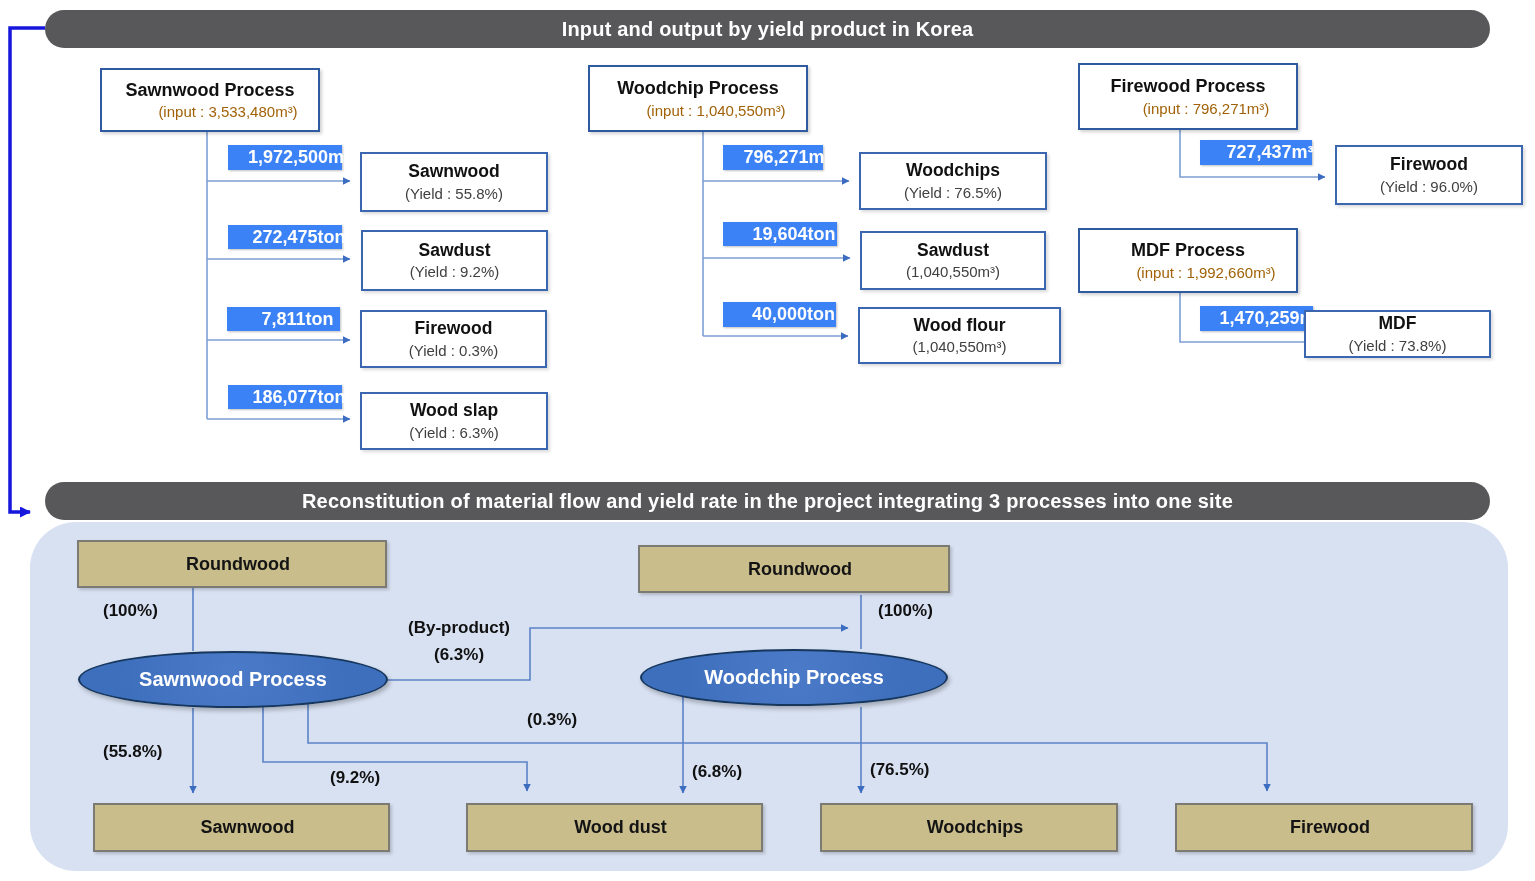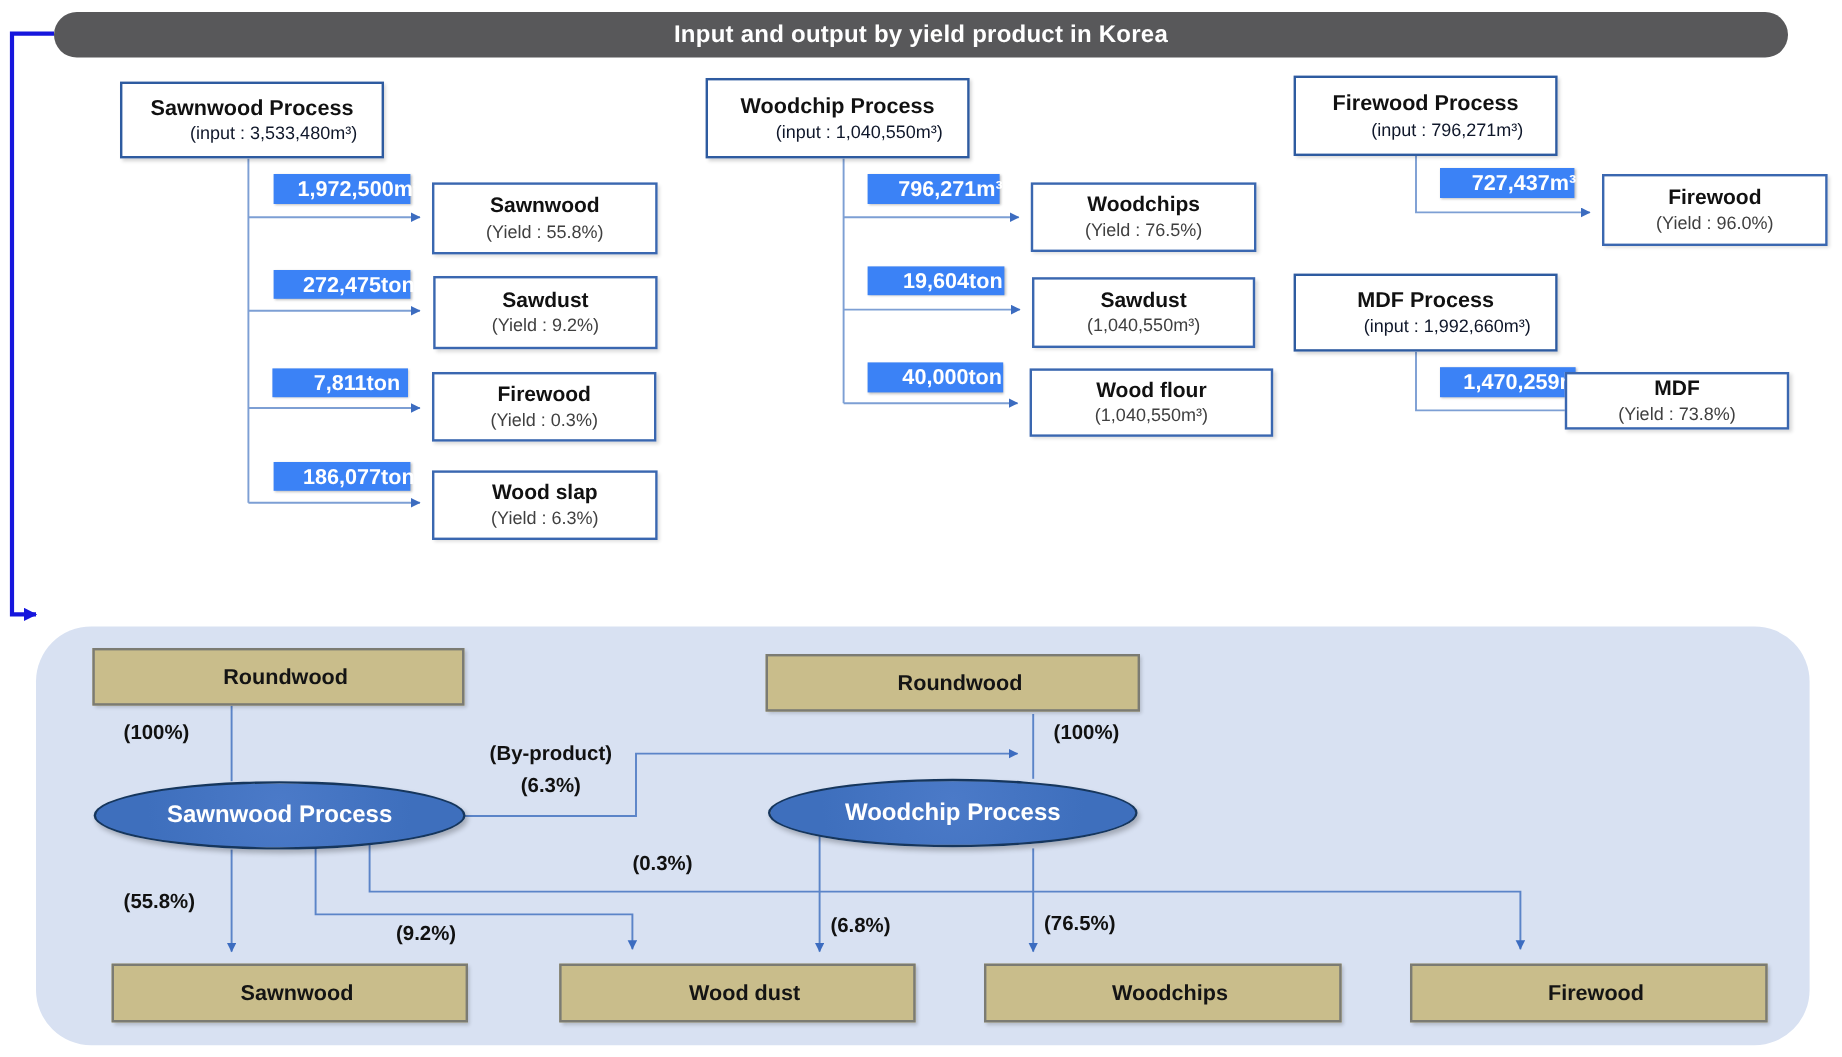--- a/index.html
+++ b/index.html
@@ -14,21 +14,21 @@
     background:#58585a;border-radius:20px;color:#fff;
     display:flex;align-items:center;justify-content:center;
     font-size:20px;font-weight:600;letter-spacing:.2px;
   }
 
   .procbox{
     background:#fff;border:2.5px solid #2e5ba0;box-shadow:2px 2px 3px rgba(0,0,0,.18);
     display:flex;flex-direction:column;align-items:center;justify-content:center;line-height:1.35;
   }
   .procbox .nm{font-size:18px;font-weight:bold;color:#111;}
-  .procbox .inp{font-size:15px;color:#0f172a;margin-left:36px;}
+  .procbox .inp{font-size:15px;color:#a16207;margin-left:36px;}
 
   .qty{
     background:#3b82f6;color:#fff;font-size:18px;font-weight:600;
     display:flex;align-items:center;justify-content:center;
     box-shadow:1px 1px 2px rgba(0,0,0,.25);
     padding-left:28px;
   }
 
   .outbox{
     background:#fff;border:2px solid #3a67b0;box-shadow:2px 2px 3px rgba(0,0,0,.15);
@@ -99,20 +99,23 @@
       <path d="M263,700 V762 H527 V791" marker-end="url(#arr)"></path>
       <path d="M308,700 V743 H1267 V791" marker-end="url(#arr)"></path>
       <path d="M385,680 H530 V628 H848" marker-end="url(#arr)"></path>
     </g>
   </svg>
 
   <div class="abs titlebar" style="left:45px;top:10px;width:1445px;height:38px;">
     <span>Input and output by yield product in Korea</span>
   </div>
 
+  <div class="abs titlebar" style="left:45px;top:482px;width:1445px;height:38px;">
+    <span>Reconstitution of material flow and yield rate in the project integrating 3 processes into one site</span>
+  </div>
 
   <div class="abs procbox" style="left:100px;top:68px;width:220px;height:64px;">
     <div class="nm">Sawnwood Process</div>
     <div class="inp">(input : 3,533,480m³)</div>
   </div>
 
   <div class="abs qty" style="left:228px;top:145px;width:114px;height:25px;">1,972,500m³</div>
   <div class="abs outbox" style="left:360px;top:152px;width:188px;height:60px;">
     <div class="nm">Sawnwood</div>
     <div class="dt">(Yield : 55.8%)</div>
@@ -134,21 +137,21 @@
   <div class="abs outbox" style="left:360px;top:392px;width:188px;height:58px;">
     <div class="nm">Wood slap</div>
     <div class="dt">(Yield : 6.3%)</div>
   </div>
 
   <div class="abs procbox" style="left:588px;top:65px;width:220px;height:67px;">
     <div class="nm">Woodchip Process</div>
     <div class="inp">(input : 1,040,550m³)</div>
   </div>
 
-  <div class="abs qty" style="left:723px;top:145px;width:110px;height:25px;">796,271m³</div>
+  <div class="abs qty" style="left:723px;top:145px;width:100px;height:25px;">796,271m³</div>
   <div class="abs outbox" style="left:859px;top:152px;width:188px;height:58px;">
     <div class="nm">Woodchips</div>
     <div class="dt">(Yield : 76.5%)</div>
   </div>
 
   <div class="abs qty" style="left:723px;top:222px;width:114px;height:24px;">19,604ton</div>
   <div class="abs outbox" style="left:860px;top:231px;width:186px;height:59px;">
     <div class="nm">Sawdust</div>
     <div class="dt">(1,040,550m³)</div>
   </div>

